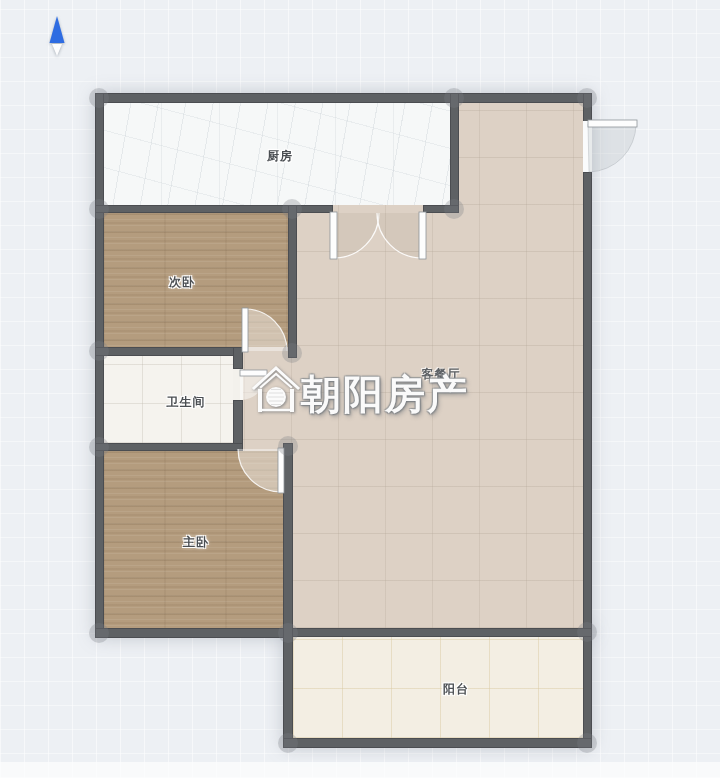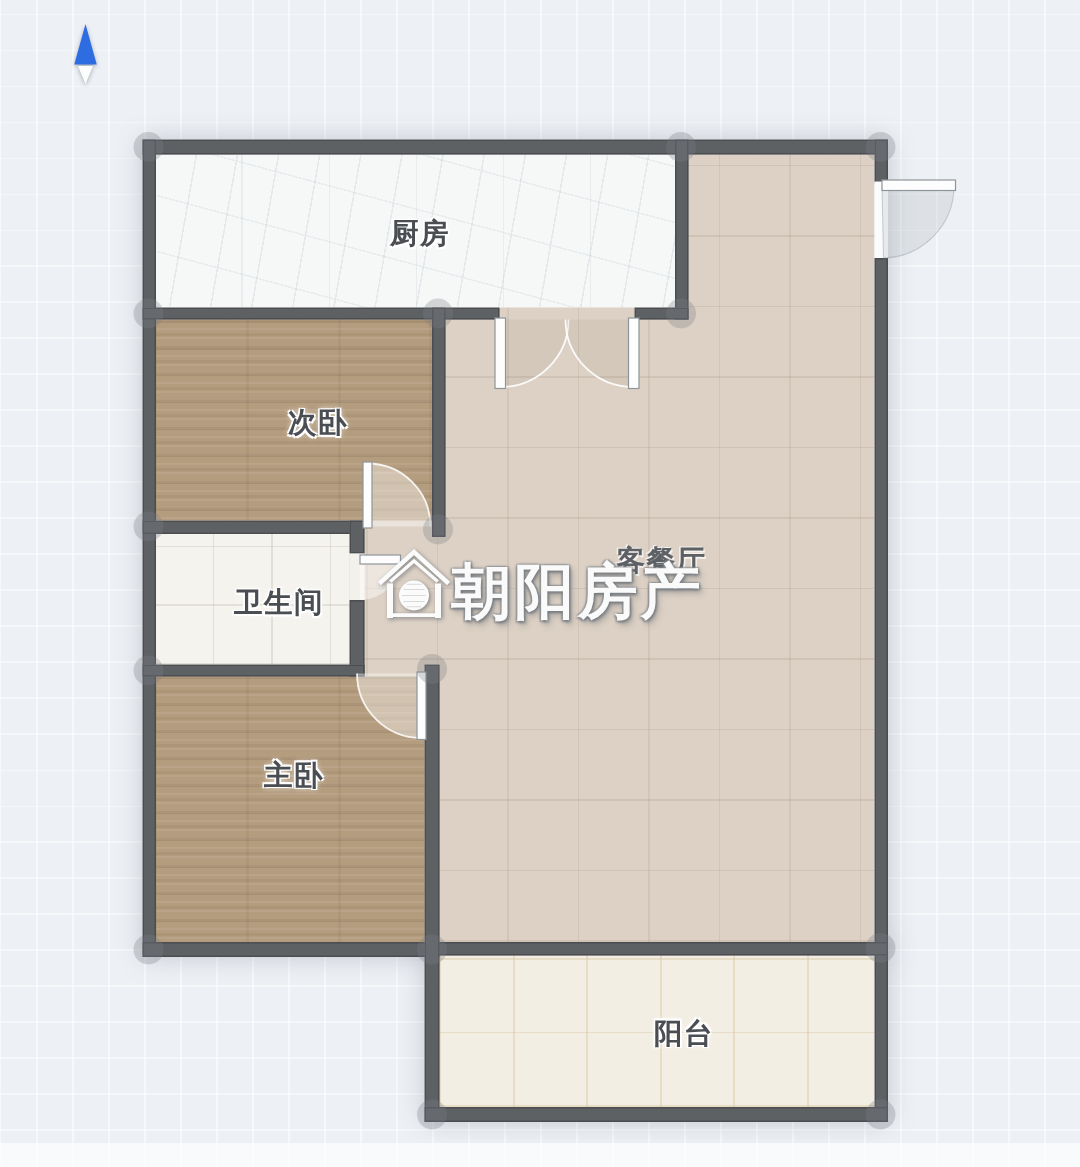--- a/index.html
+++ b/index.html
@@ -67,26 +67,26 @@
   #w-bath-right-a{left:233px;top:347px;width:10px;height:22px;}
   #w-bath-right-b{left:233px;top:400px;width:10px;height:51px;}
   #w-bath-bottom{left:95px;top:443px;width:148px;height:8px;}
 
   
   #doors-overlay{left:0;top:0;z-index:40;}
 
   
   .room-label{
     position:absolute;transform:translate(-50%,-50%);z-index:50;white-space:nowrap;
-    font-weight:700;font-size:19px;color:var(--label-text,#4a4e52);letter-spacing:1px;
+    font-weight:700;font-size:12px;color:var(--label-text,#4a4e52);letter-spacing:1px;
     text-shadow:-1px -1px 0 #fff,1px -1px 0 #fff,-1px 1px 0 #fff,1px 1px 0 #fff,0 0 4px #fff;}
   #label-kitchen{left:280px;top:156px;}
-  #label-second{left:212px;top:282px;}
+  #label-second{left:182px;top:282px;}
   #label-bath{left:168px;top:402px;padding-left:36px;}
-  #label-master{left:196px;top:517px;font-family:Liberation Serif, serif;}
+  #label-master{left:196px;top:542px;font-family:Liberation Serif, serif;}
   #label-balcony{left:456px;top:689px;}
   #label-living{left:441px;top:374px;z-index:45;color:#5d6165;
     text-shadow:-1px -1px 0 rgba(255,255,255,.7),1px 1px 0 rgba(255,255,255,.7);}
 
   
   #watermark{position:absolute;left:0;top:0;z-index:60;}
   #wm-logo{position:absolute;left:250px;top:361px;filter:drop-shadow(1px 1.5px 1.5px rgba(110,114,118,.8));}
   #wm-text{
     position:absolute;left:301px;top:367px;font-size:40px;font-weight:700;letter-spacing:2px;
     color:var(--watermark-text,#fafafa);white-space:nowrap;

